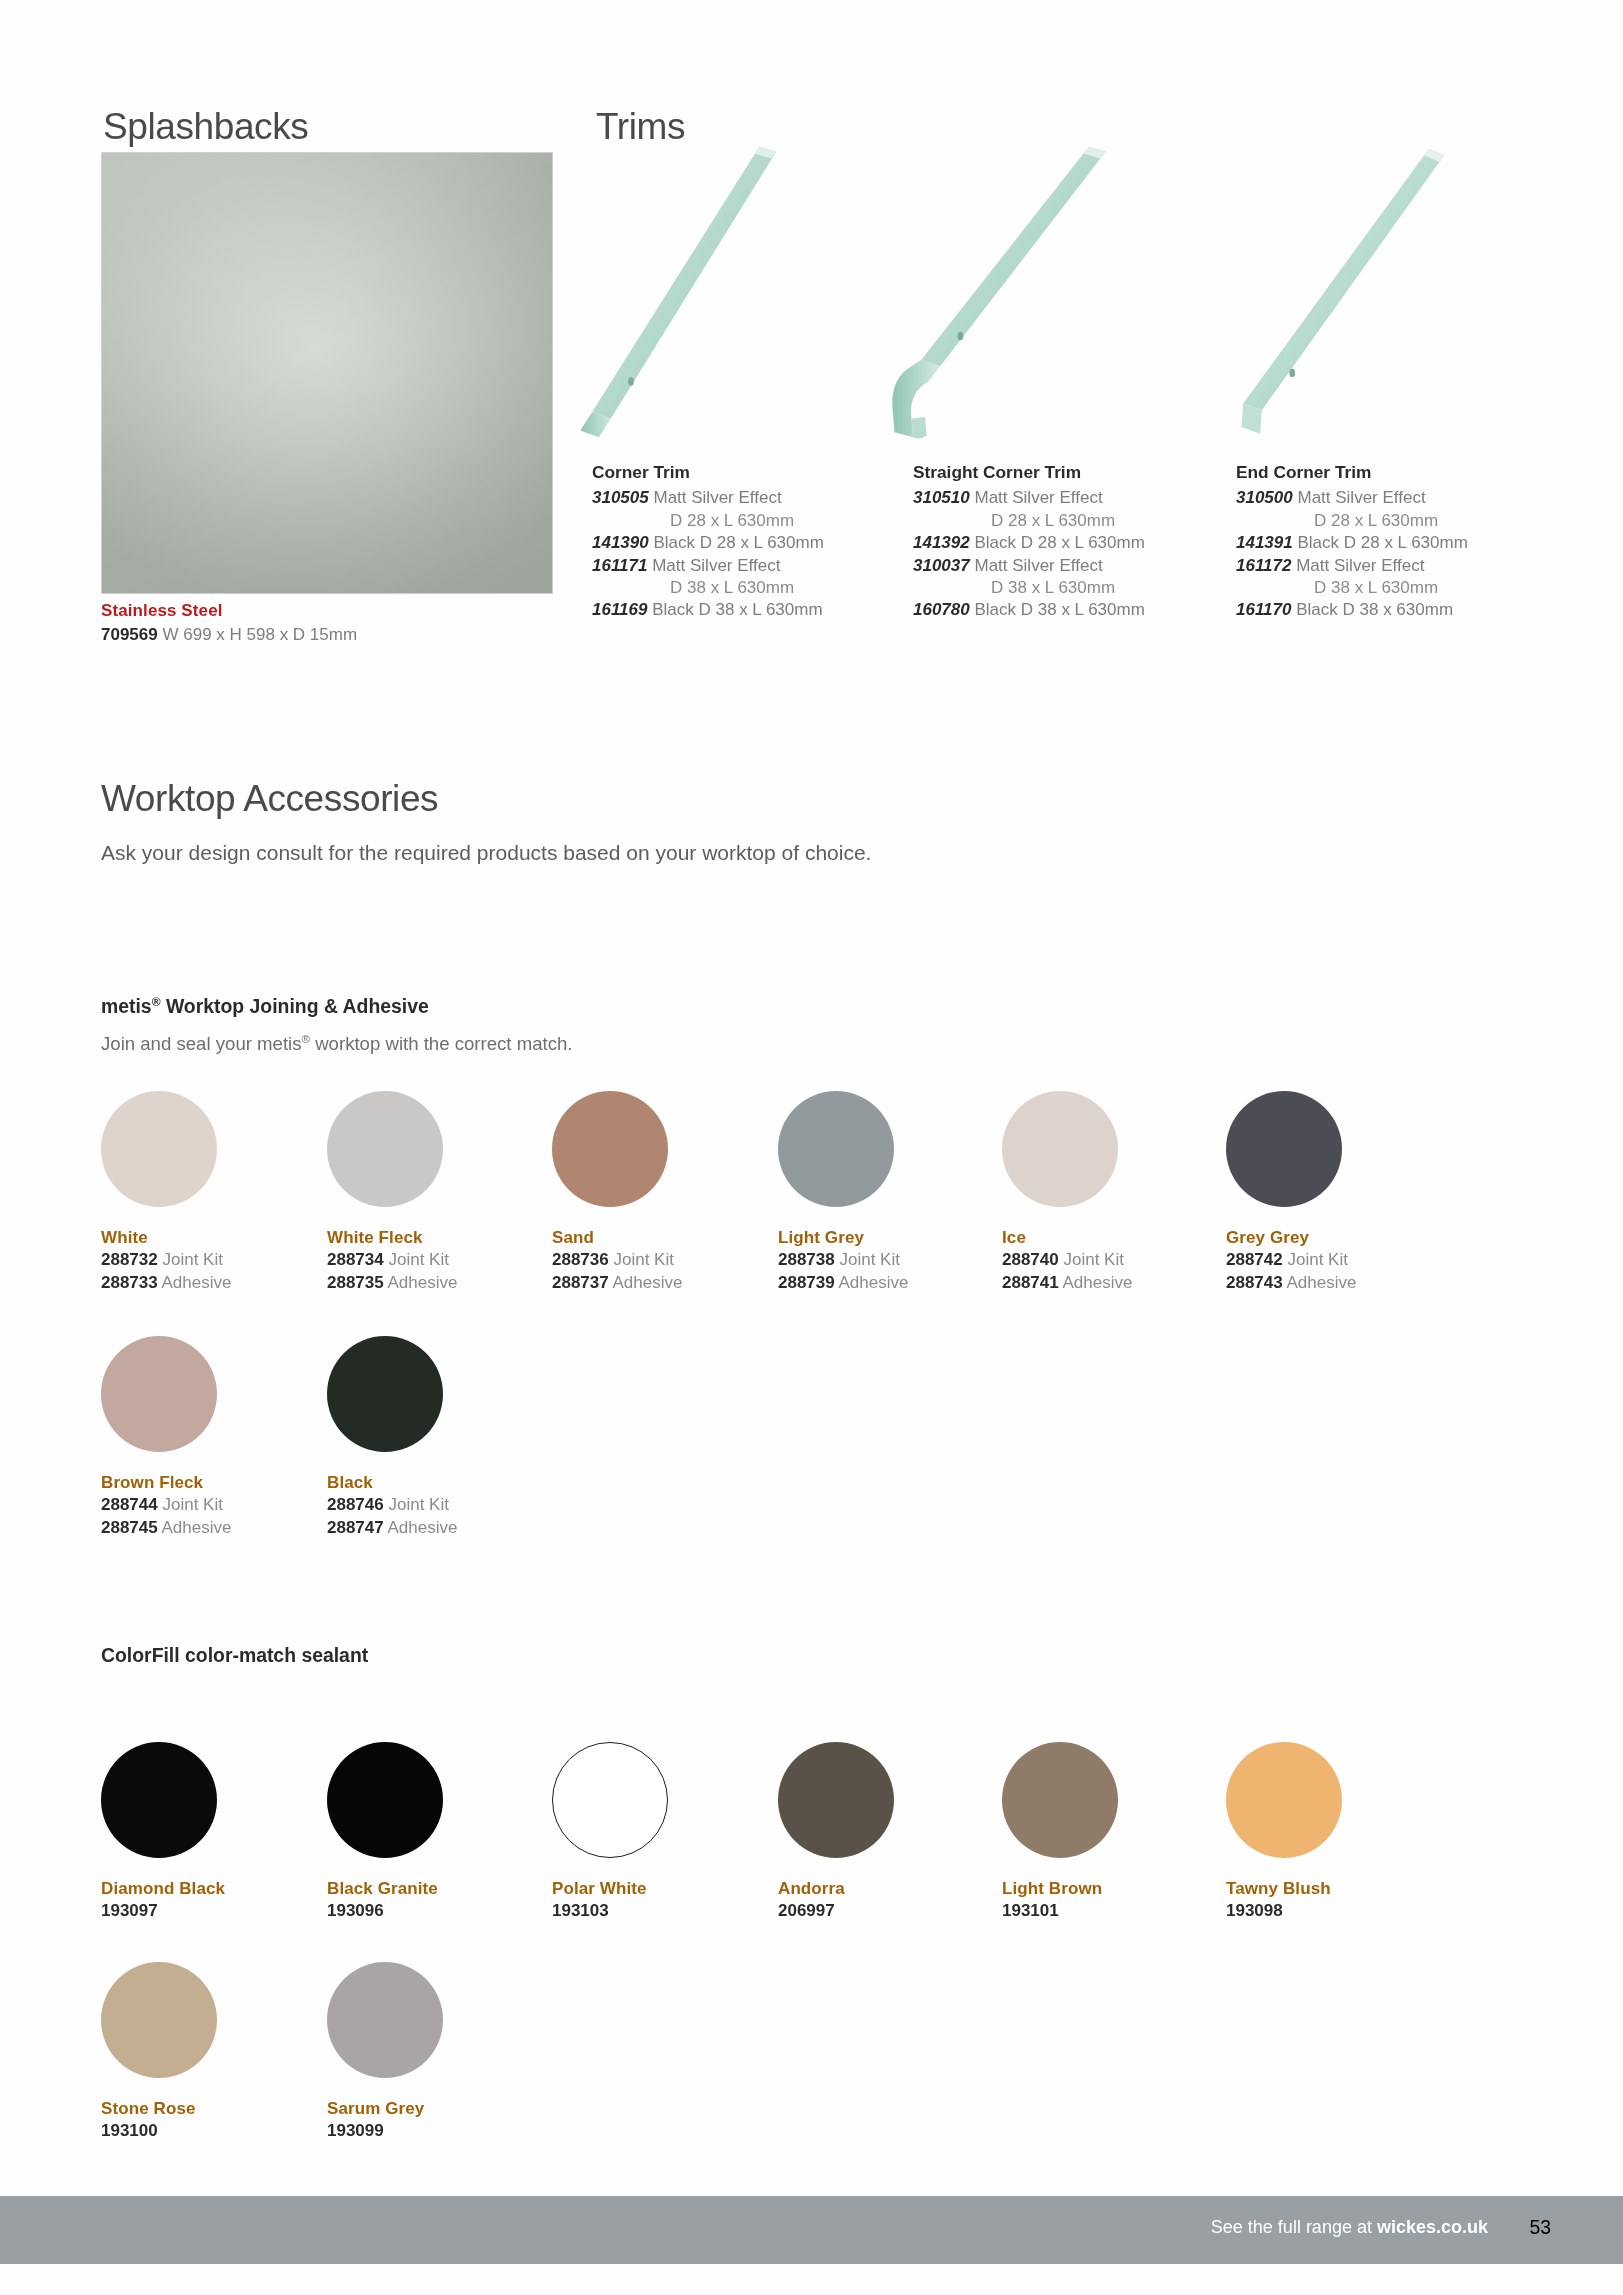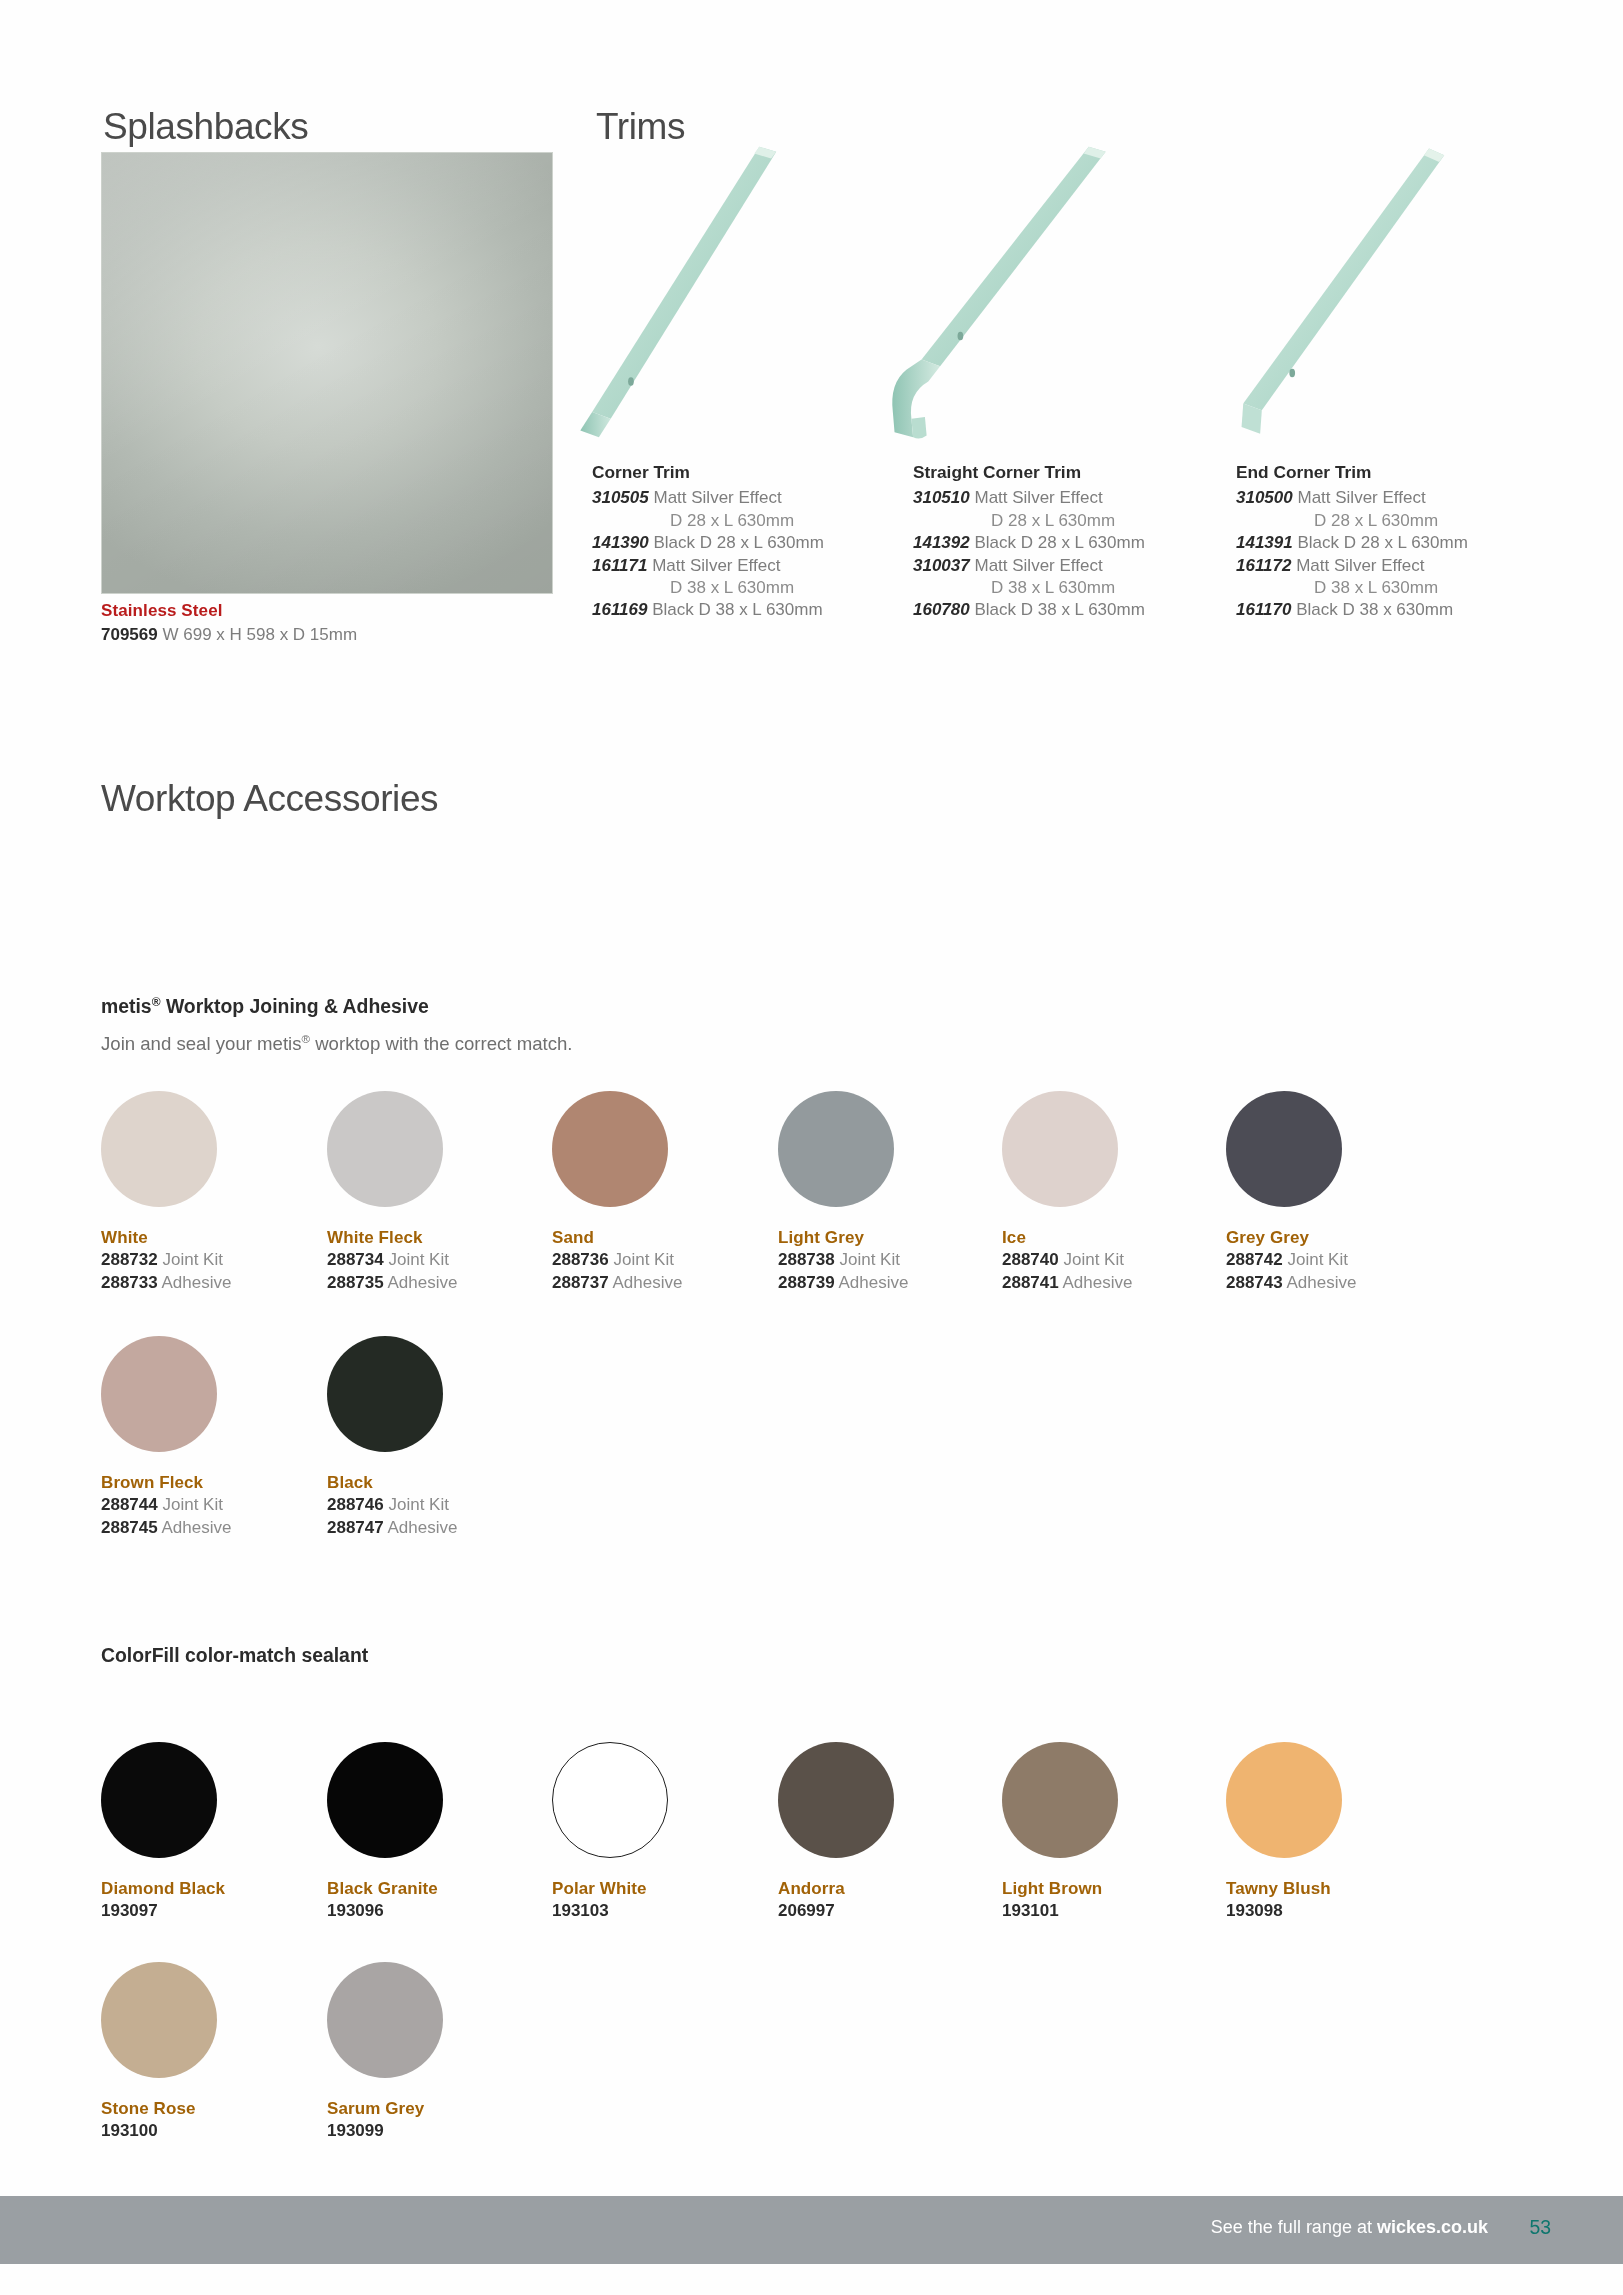--- a/index.html
+++ b/index.html
@@ -183,21 +183,21 @@
     font-size: 18px;
     color: #ffffff;
     font-weight: 300;
   }
   #footer-text b { font-weight: 700; }
   #page-number {
     position: absolute;
     right: 72px;
     top: 2216px;
     font-size: 19.4px;
-    color: #0f766e;
+    color: #000000;
     font-weight: 400;
   }
 </style>
 </head>
 <body>
 
 <div class="page">
 
   <h1 class="h-light" id="splashbacks-title">Splashbacks</h1>
 
@@ -296,20 +296,21 @@
     <span class="trim-line"><span class="c">310500</span> <span class="d">Matt Silver Effect</span></span>
     <span class="trim-line indent"><span class="d">D 28 x L 630mm</span></span>
     <span class="trim-line"><span class="c">141391</span> <span class="d">Black D 28 x L 630mm</span></span>
     <span class="trim-line"><span class="c">161172</span> <span class="d">Matt Silver Effect</span></span>
     <span class="trim-line indent"><span class="d">D 38 x L 630mm</span></span>
     <span class="trim-line"><span class="c">161170</span> <span class="d">Black D 38 x 630mm</span></span>
   </div>
 
   <h1 class="h-light" id="wa-title">Worktop Accessories</h1>
   <div id="wa-body">
+    <div>Ask your design consult for the required products based on your worktop of choice.</div>
   </div>
 
   <div class="sec-title" id="metis-title">
     <span>metis</span><span class="sup">®</span><span> Worktop Joining &amp; Adhesive</span>
   </div>
   <div class="sec-sub" id="metis-sub">
     <span>Join and seal your metis</span><span class="sup">®</span><span> worktop with the correct match.</span>
   </div>
 
   <div class="swatch-grid">

